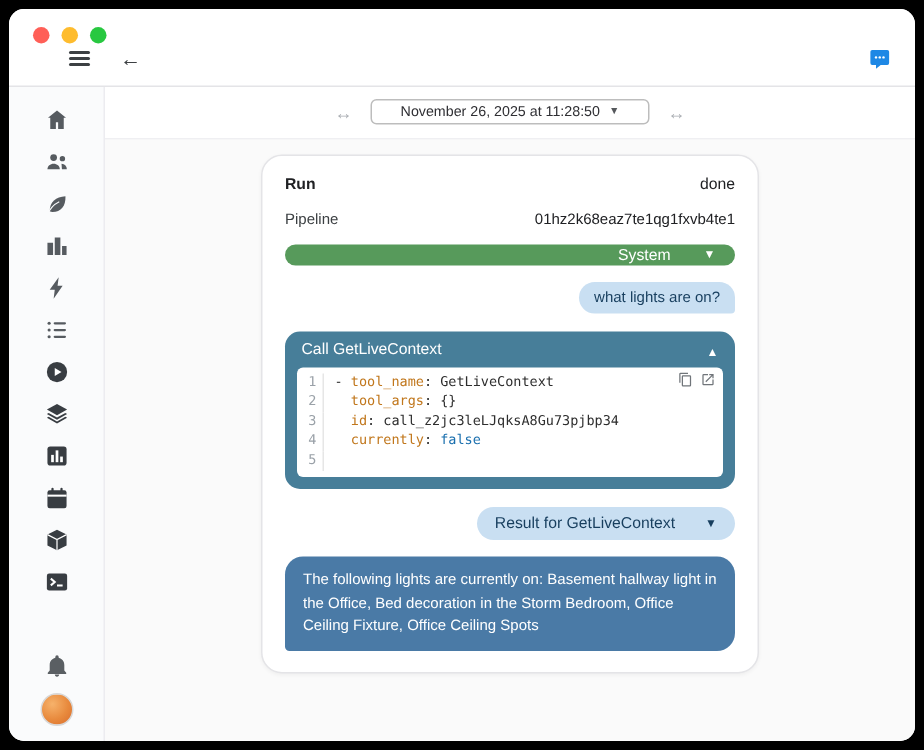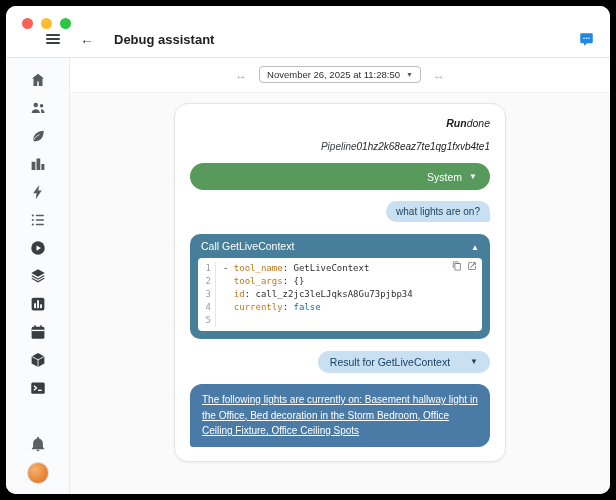--- a/index.html
+++ b/index.html
@@ -34,34 +34,34 @@
   .sb-spacer { flex:1; }
   .avatar { width:22px; height:22px; border-radius:50%;
             background:radial-gradient(circle at 35% 32%, #f6b26b 0%, #e88a3d 55%, #d96c2c 100%);
             border:1px solid #d8d8d8; cursor:pointer; }
 
   .main { flex:1; background:#fafafa; display:flex; flex-direction:column; align-items:center; overflow:hidden; }
   .main-toolbar { width:100%; background:#fff; border-bottom:1px solid #efeff2; display:flex;
                   justify-content:center; align-items:center; gap:12px; padding:8px 0 9px; }
   .nav-arrow { color:#a9adb2; font-size:12px; cursor:pointer; line-height:1; }
   .date-select { display:flex; align-items:center; gap:6px; border:1px solid #bdbdbd; border-radius:4px;
-                 padding:2px 7px; font-size:9.5px; color:#2f2f33; background:#fff; cursor:pointer; }
+                 padding:2px 19px; font-size:9.5px; color:#2f2f33; background:#fff; cursor:pointer; }
   .date-select .chev { font-size:7px; color:#55585c; }
 
   
   .card { width:332px; margin-top:10px; background:#fff; border:1px solid #e4e4e7; border-radius:14px;
           padding:13px 15px 14px; box-shadow:0 1px 3px rgba(0,0,0,.05); display:flex; flex-direction:column; }
-  .kv { display:flex; justify-content:flex-end; align-items:baseline; font-size:10px; color:#3c4043;font-style:italic; }
+  .kv { display:flex; justify-content:space-between; align-items:baseline; font-size:10px; color:#3c4043; }
   .kv.first { font-size:10.5px; margin-bottom:8px; }
   .kv .k-strong { font-weight:700; color:#202124; }
   .kv + .kv { margin-top:4px; }
   .kv .v { color:#202124; }
 
-  .system-btn { margin-top:11px; height:27px; border-radius:14px; background:#579a5b; color:#fff;
-                display:flex; align-items:center; justify-content:flex-end; gap:7px; padding:0 13px;
+  .system-btn { margin-top:11px; height:14px; border-radius:14px; background:#579a5b; color:#fff;
+                display:flex; align-items:center; justify-content:flex-end; gap:22px; padding:0 13px;
                 font-size:10.5px; cursor:pointer; }
   .chev-sm { font-size:8px; line-height:1; }
 
   .user-bubble { align-self:flex-end; margin-top:11px; background:#c9dff2; color:#173e5e;
                  border-radius:12px 12px 3px 12px; padding:5px 10px; font-size:10px; }
 
   .tool-panel { margin-top:12px; background:#477e99; border-radius:10px; color:#fff; overflow:hidden; }
   .tool-header { display:flex; justify-content:space-between; align-items:flex-end; padding:6px 11px 5px;
                  font-size:10.5px; cursor:pointer;border-radius:11px; }
   .tool-header .chev-up { font-size:8px; }
@@ -72,42 +72,41 @@
             color:#9aa1a8; margin-right:7px; }
   .yaml-key { color:#c1771c; }
   .yaml-kw  { color:#1a6fae; }
   .code-actions { position:absolute; top:3px; right:5px; display:flex; gap:5px; }
   .code-actions svg { width:10px; height:10px; cursor:pointer; }
 
   .result-btn { align-self:flex-end; margin-top:12px; background:#c9dff2; color:#173e5e; border-radius:14px;
                 padding:5px 12px; font-size:10.5px; display:flex; align-items:center; gap:20px; cursor:pointer; }
 
   .assistant-bubble { margin-top:11px; background:#4a7aa6; color:#fff; border-radius:12px 12px 12px 3px;
-                      padding:8px 12px; font-size:10px; line-height:1.55;text-decoration:underline; }
+                      padding:8px 12px; font-size:10px; line-height:1.55; }
 </style>
 </head>
 <body>
 
 <div class="stage">
   <div class="window">
 
     <div class="titlebar">
       <div class="traffic">
         <span class="t-close"></span>
         <span class="t-min"></span>
         <span class="t-zoom"></span>
       </div>
       <div class="navrow">
         <span class="hamburger">
             <i></i>
             <i></i>
             <i></i>
           </span>
         <span class="back-btn">←</span>
-        <span class="page-title">Debug assistant</span>
         <span class="nav-spacer"></span>
         <span class="assist-btn">
           <svg width="15" height="15" viewBox="0 0 24 24" fill="#1e88e5">
             <path d="M20 2H4a2 2 0 0 0-2 2v12a2 2 0 0 0 2 2h4v4l5-4h7a2 2 0 0 0 2-2V4a2 2 0 0 0-2-2z"></path>
             <circle cx="8" cy="10" r="1.3" fill="#fff"></circle>
               <circle cx="12" cy="10" r="1.3" fill="#fff"></circle>
               <circle cx="16" cy="10" r="1.3" fill="#fff"></circle>
           </svg>
         </span>
       </div>

